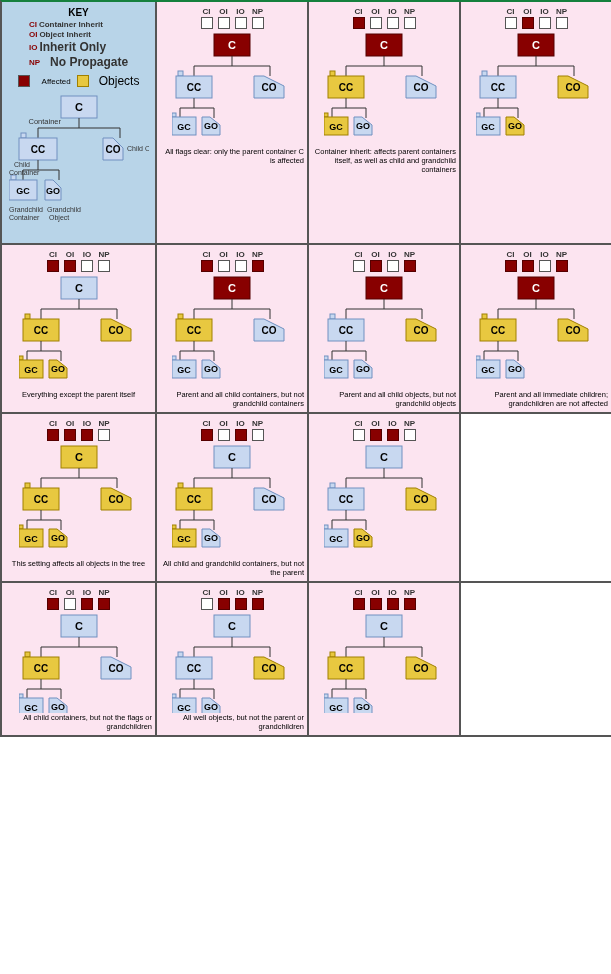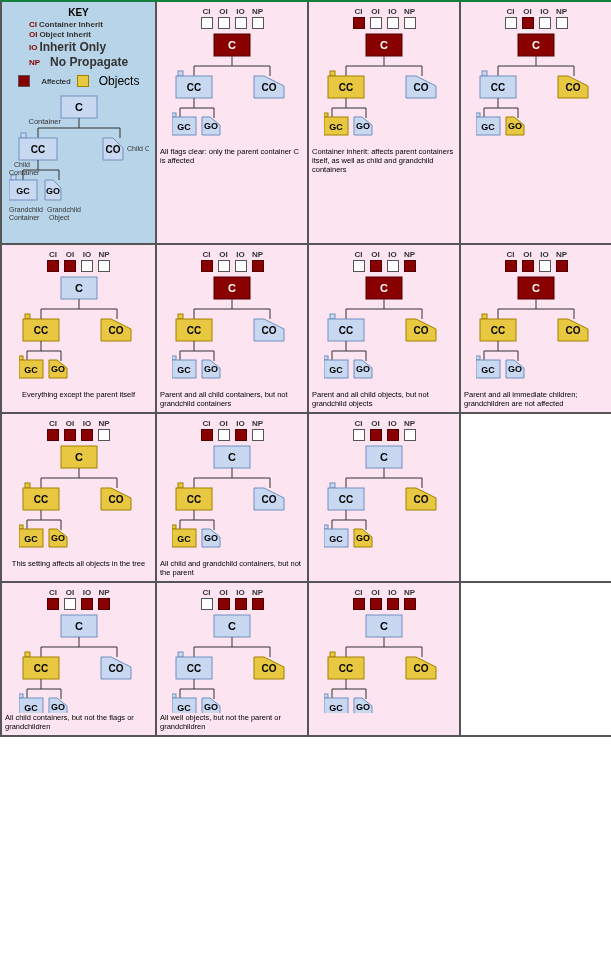--- a/index.html
+++ b/index.html
@@ -3,21 +3,21 @@
   <meta charset="utf-8">
   <style>
     * { box-sizing: border-box; margin: 0; padding: 0; }
     body { font-family: Arial, sans-serif; font-size: 9px; background: #fff; width: 611px; }
     .key-title {
       font-weight: bold;
       font-size: 10px;
       text-align: center;
       margin-bottom: 2px;
     }
-    .caption-text { font-size: 7.5px; font-family: Arial, sans-serif; text-align: left; }
+    .caption-text { font-size: 7.5px; font-family: Arial, sans-serif; text-align: right; }
     
     .grid-outer {
       display: grid;
       grid-template-columns: 155px 152px 152px 152px;
       grid-template-rows: auto auto auto auto auto;
       border-top: 2px solid #15803d;
       border-left: 2px solid #555;
     }
     .cell {
       border-right: 2px solid #555;

